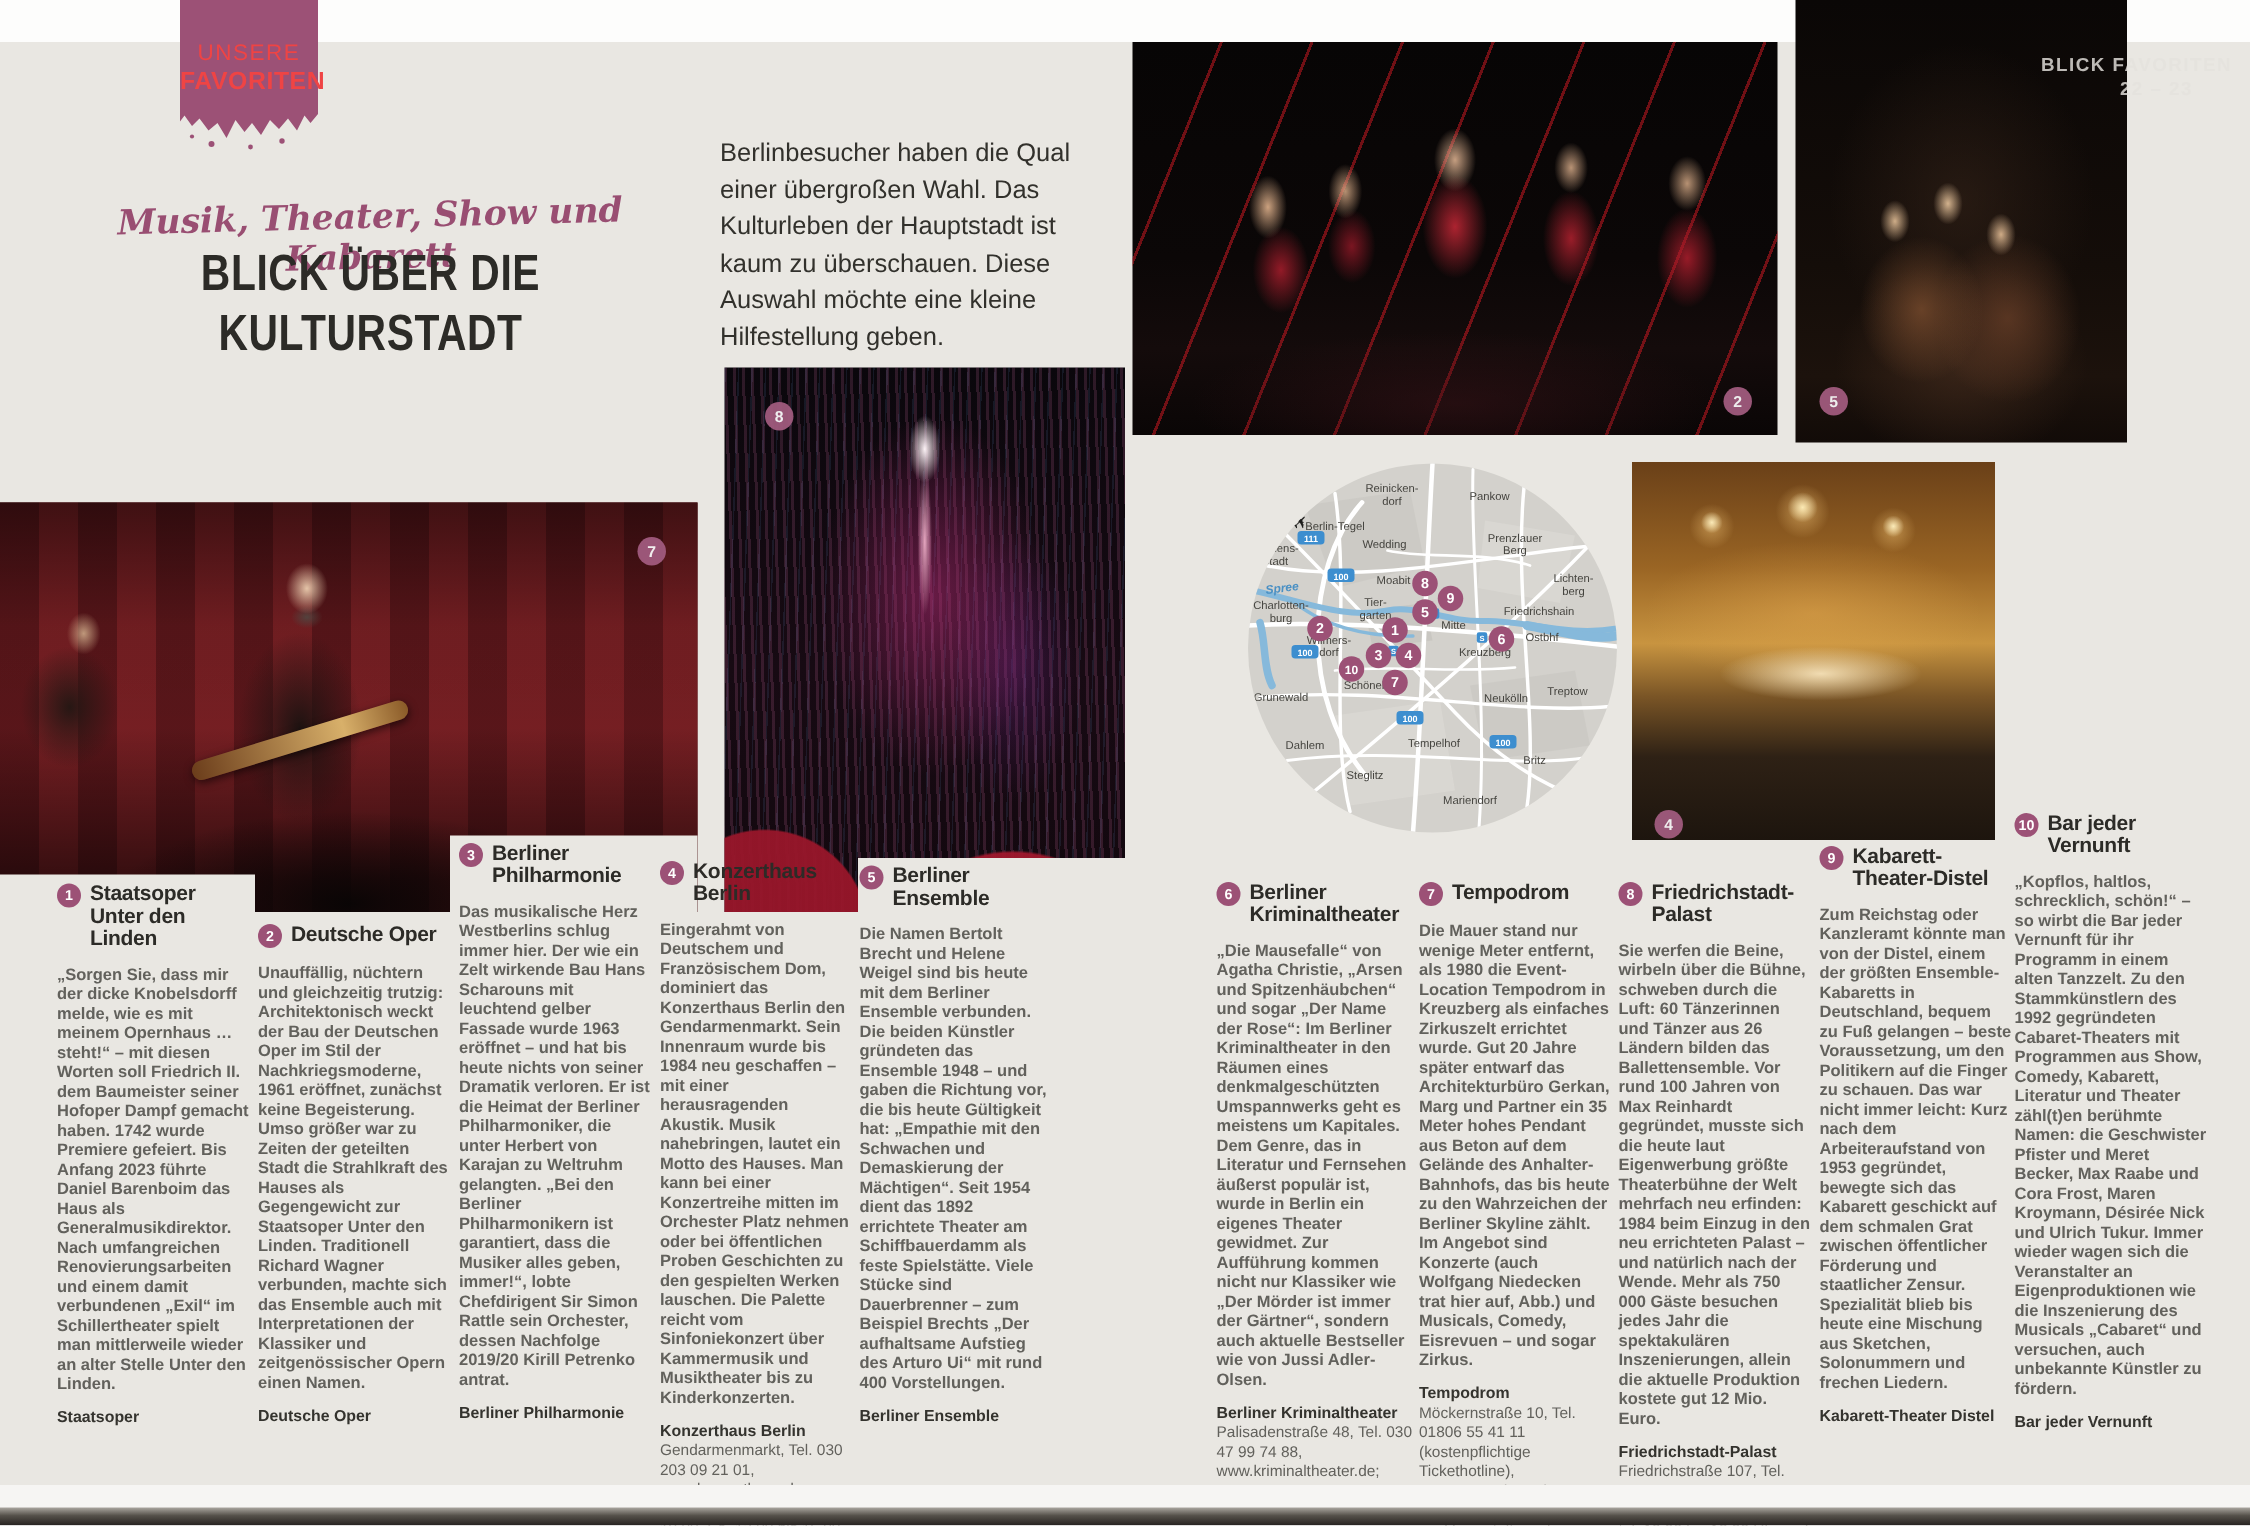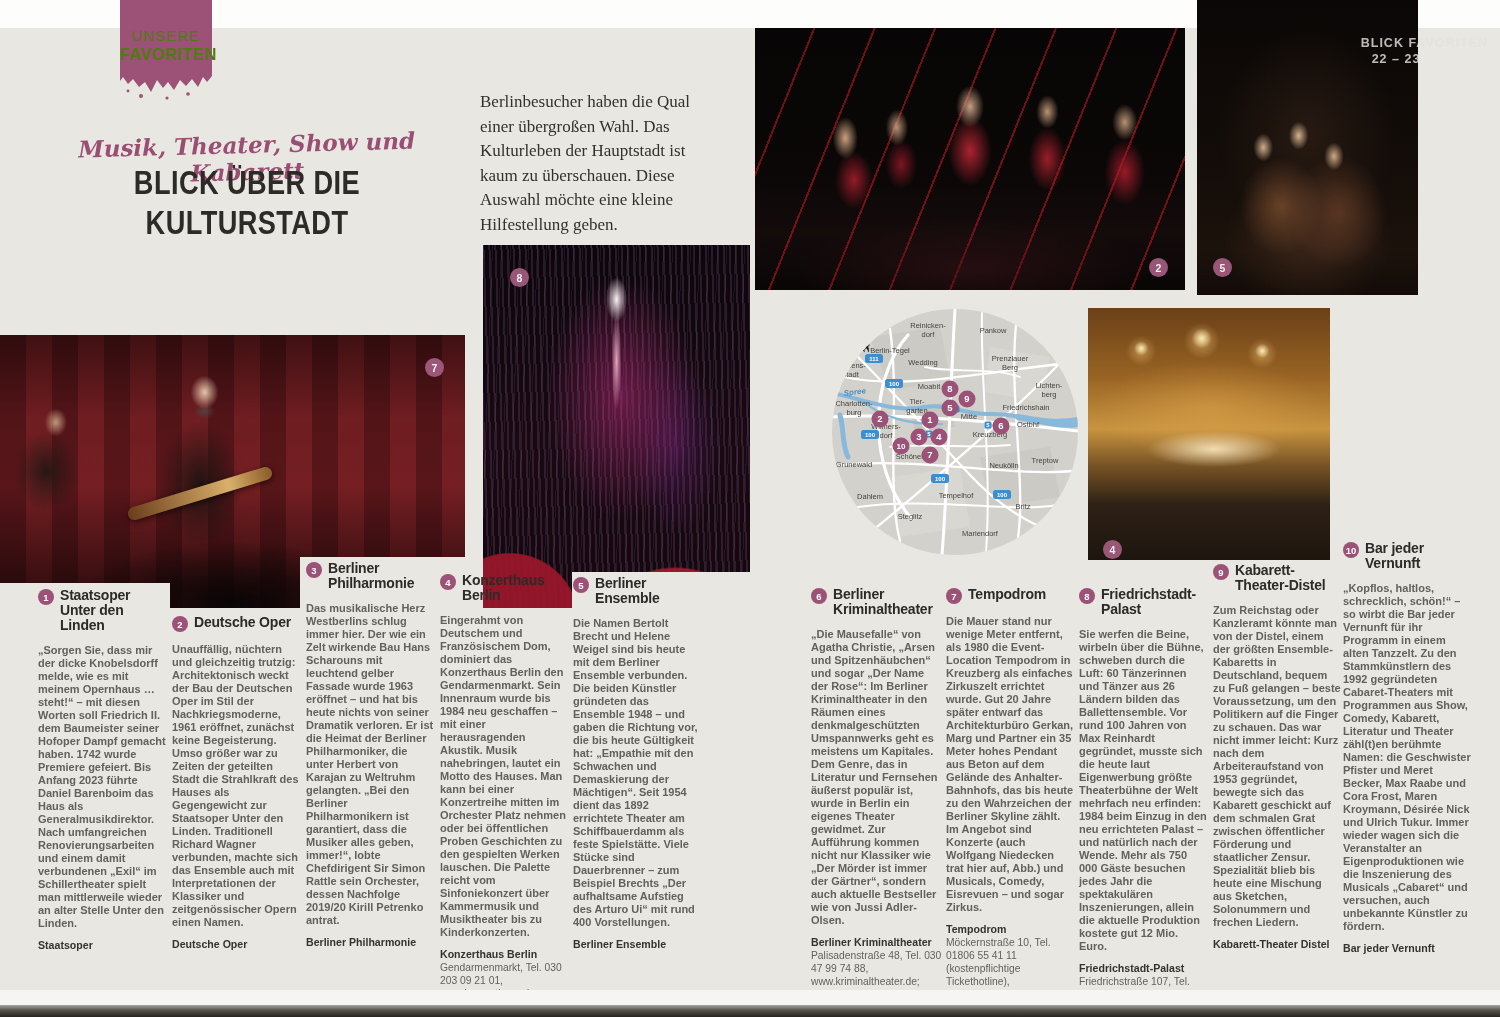--- a/index.html
+++ b/index.html
@@ -76,37 +76,37 @@
      radial-gradient(ellipse 140px 60px at 50% 40%, rgba(230,170,80,.45), transparent 80%),
      linear-gradient(180deg,#6a4018 0%,#9a6524 28%,#c89440 48%,#7a5526 62%,#2e2115 78%,#1d150e 100%);}
   
   .patch{position:absolute;background:#e9e7e2;}
   
   .pbadge{position:absolute;width:19px;height:19px;border-radius:50%;background:#a35c80;
           color:#fff;font:700 10.5px "Liberation Sans",sans-serif;display:flex;
           align-items:center;justify-content:center;opacity:.93;}
   
   #fav-badge{left:120px;top:0;width:92px;height:104px;}
-  #fav-badge-text{left:120px;top:27px;width:92px;text-align:center;color:#4d7c0f;line-height:1.2;}
+  #fav-badge-text{left:120px;top:27px;width:92px;text-align:center;color:#ef4444;line-height:1.2;}
   #fav-badge-text .l1{font-size:15px;font-weight:400;letter-spacing:1px;}
   #fav-badge-text .l2{font-size:16.5px;font-weight:700;letter-spacing:.4px;}
   
   #kicker{left:40px;top:131px;width:414px;text-align:center;color:#994e72;
           font-family:"DejaVu Serif",serif;font-style:italic;font-weight:700;
           font-size:23px;transform:rotate(-1.5deg);}
   .title-line{left:40px;width:414px;text-align:center;color:#2c2b27;font-weight:700;
           font-size:34px;letter-spacing:.5px;transform:scaleX(.8);transform-origin:50% 0;}
   #title1{top:163px;} #title2{top:203px;}
   
-  #intro{left:480px;top:90px;width:234px;font-family:Liberation Serif, serif;
+  #intro{left:480px;top:90px;width:234px;font-family:Liberation Sans, sans-serif;
          font-size:17px;line-height:24.5px;color:#32312c;}
   
   #page-marker{left:1330px;top:36px;width:158px;text-align:right;color:rgba(228,226,221,.82);
          font-weight:700;font-size:12.5px;letter-spacing:1px;line-height:1.25;}
-  #page-marker .pm2{padding-right:26px;text-align:center;}
+  #page-marker .pm2{padding-right:26px;}
   
   .venue{position:absolute;}
   .v-head{display:flex;gap:6px;margin:0;align-items:flex-start;}
   .v-num{flex:none;width:16px;height:16px;border-radius:50%;background:#9c5176;color:#fff;
          font-size:9.5px;font-weight:700;display:flex;align-items:center;justify-content:center;
          margin-top:1px;}
   .v-name{font-size:14px;font-weight:700;color:#2c2b27;line-height:15px;letter-spacing:-.2px;}
   .v-body{margin:11px 0 0 0;font-size:11px;line-height:13px;color:#62615c;font-weight:bold;}
   .v-info{margin-top:9px;}
   .v-info-name{font-size:10.6px;font-weight:700;color:#34332e;line-height:13px;}

